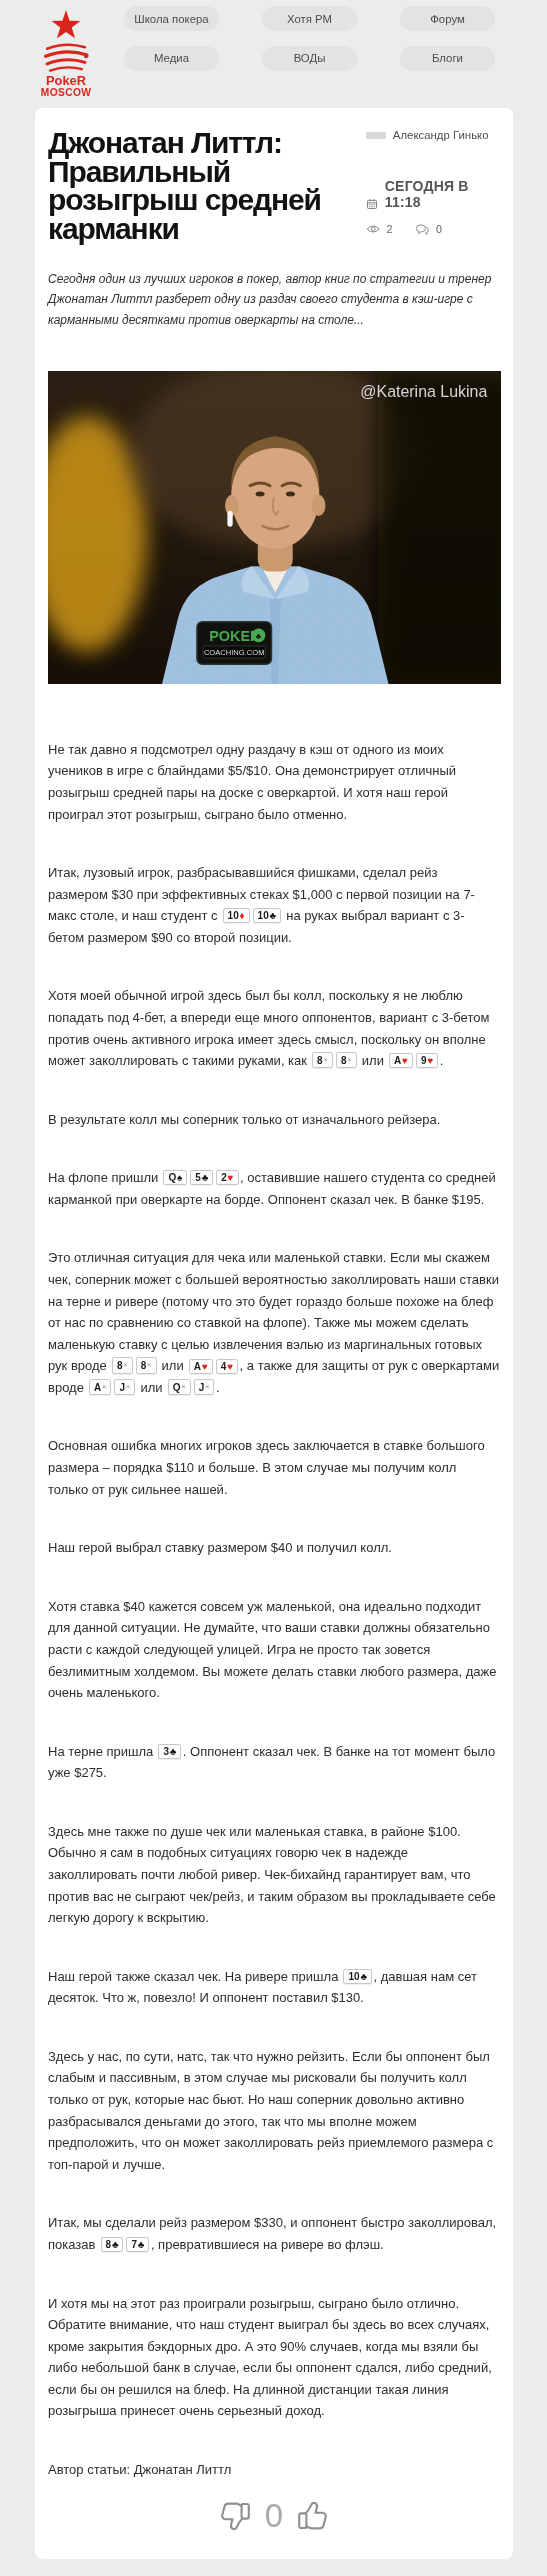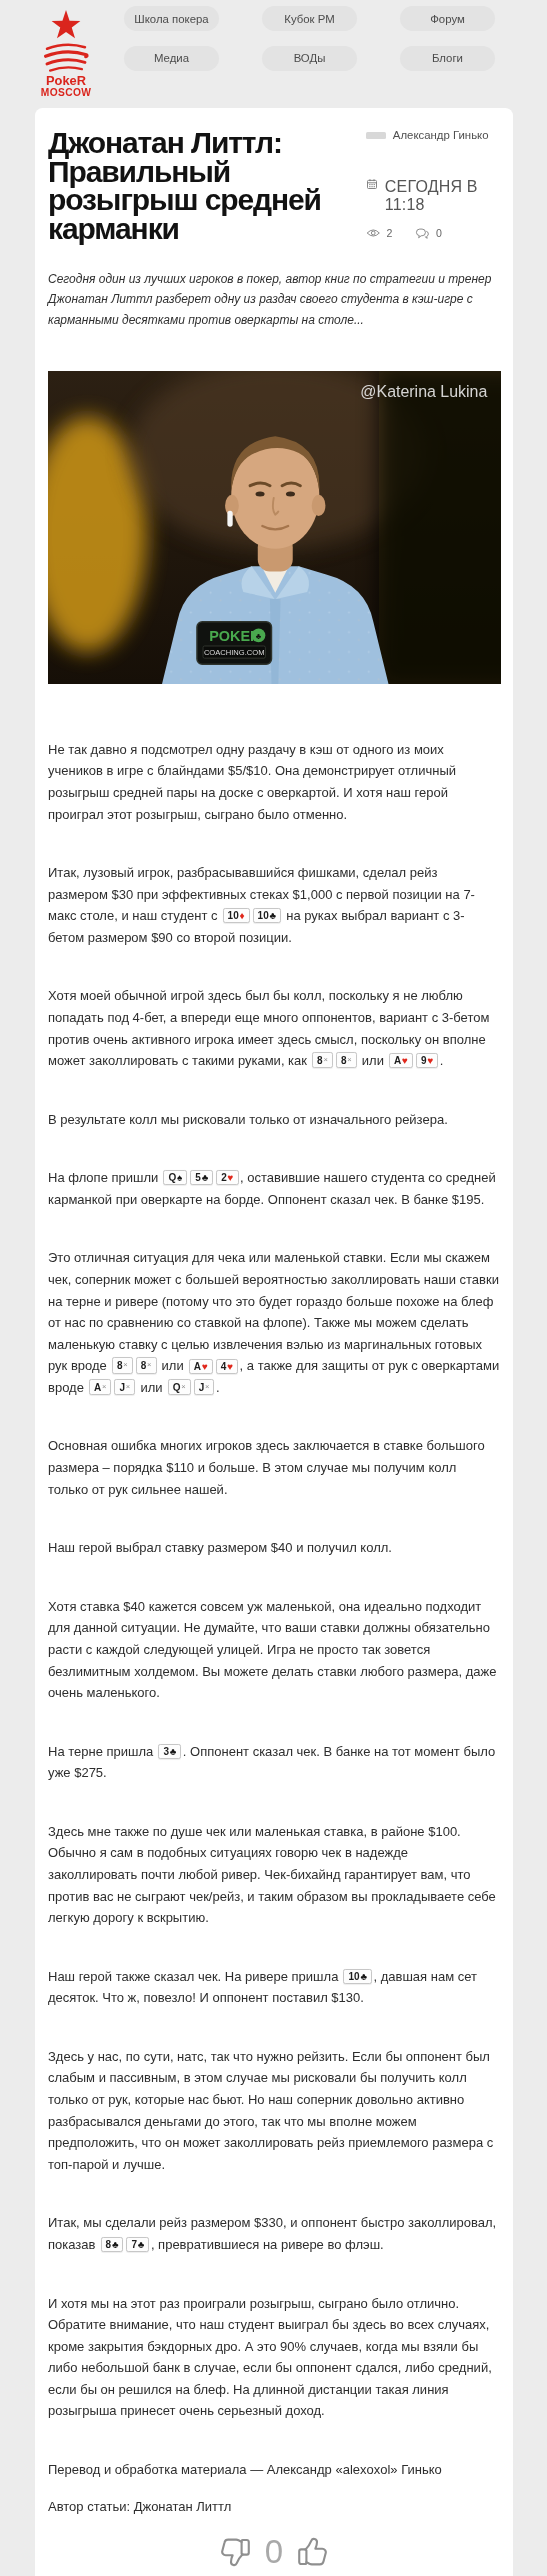--- a/index.html
+++ b/index.html
@@ -34,21 +34,21 @@
   .article-head { display: flex; justify-content: space-between; gap: 14px; }
   .article-title {
     width: 310px; margin: 3px 0 20px;
     font-size: 30px; line-height: 0.95; letter-spacing: -1.1px;
     font-weight: 700; color: #121212;
   }
   .meta { width: 134px; padding-top: 3px; flex: none; }
   .meta-author { display: flex; align-items: center; gap: 6.8px; text-align: center; }
   .avatar-ph { width: 20px; height: 6.8px; background: #d8d8d8; border-radius: 1.5px; flex: none; }
   .author-name { font-size: 11.4px; color: #4f4f4f; }
-  .meta-date { display: flex; align-items: flex-start; gap: 6.8px; margin-top: 37px; font-size: 16px; color: #555; letter-spacing: 0.2px; }
+  .meta-date { display: flex; align-items: flex-end; gap: 6.8px; margin-top: 37px; font-size: 14px; color: #555; letter-spacing: 0.2px; font-weight: bold; }
   .meta-stats { display: flex; align-items: center; gap: 6px; margin-top: 13px; font-size: 10.6px; color: #666; }
   .meta-stats .stat-gap { width: 10.6px; }
   .icon-svg { flex: none; display: block; }
 
   .lead {
     font-style: italic; font-size: 12px; line-height: 1.68;
     margin: 6px 0 41px; color: #303030; max-width: 456px;
   }
 
   
@@ -92,21 +92,21 @@
           <path d="M6 66 Q33 55.5 60 64 q2 1.5 -1 2.5" stroke-width="4.2"></path>
           <path d="M8 76 Q33 66.5 58 74" stroke-width="4"></path>
           <path d="M12 85 Q33 77.5 54 83" stroke-width="3"></path>
         </g>
         <text x="33" y="104" text-anchor="middle" font-size="17" font-weight="bold" fill="#da251d">PokeR</text>
         <text x="33" y="119" text-anchor="middle" font-size="13.5" font-weight="bold" fill="#da251d" letter-spacing="0.5">MOSCOW</text>
       </svg>
     </div>
     <nav class="nav-grid">
       <button class="nav-pill">Школа покера</button>
-      <button class="nav-pill">Кубок РМ</button>
+      <button class="nav-pill">Хотя РМ</button>
       <button class="nav-pill">Форум</button>
       <button class="nav-pill">Медиа</button>
       <button class="nav-pill">ВОДы</button>
       <button class="nav-pill">Блоги</button>
     </nav>
   </header>
 
   <main class="article-card">
 
     <div class="article-head">
@@ -198,33 +198,32 @@
           <text x="245" y="374" font-size="10" fill="#dddddd" text-anchor="middle">COACHING.COM</text>
         </g>
         <text x="578" y="34" font-size="21" fill="#e9e9e9" opacity="0.9" text-anchor="end">@Katerina Lukina</text>
       </svg>
     </figure>
 
     <div class="article-body">
         <p>Не так давно я подсмотрел одну раздачу в кэш от одного из моих учеников в игре с блайндами $5/$10. Она демонстрирует отличный розыгрыш средней пары на доске с оверкартой. И хотя наш герой проиграл этот розыгрыш, сыграно было отменно.</p>
         <p>Итак, лузовый игрок, разбрасывавшийся фишками, сделал рейз размером $30 при эффективных стеках $1,000 с первой позиции на 7-макс столе, и наш студент с <span class="card-chip"><span class="rank">10</span><span class="suit red">♦</span></span><span class="card-chip"><span class="rank">10</span><span class="suit black">♣</span></span> на руках выбрал вариант с 3-бетом размером $90 со второй позиции.</p>
         <p>Хотя моей обычной игрой здесь был бы колл, поскольку я не люблю попадать под 4-бет, а впереди еще много оппонентов, вариант с 3-бетом против очень активного игрока имеет здесь смысл, поскольку он вполне может заколлировать с такими руками, как <span class="card-chip"><span class="rank">8</span><span class="suit unknown">×</span></span><span class="card-chip"><span class="rank">8</span><span class="suit unknown">×</span></span> или <span class="card-chip"><span class="rank">A</span><span class="suit red">♥</span></span><span class="card-chip"><span class="rank">9</span><span class="suit red">♥</span></span>.</p>
-        <p>В результате колл мы рисковали только от изначального рейзера.</p>
+        <p>В результате колл мы соперник только от изначального рейзера.</p>
         <p>На флопе пришли <span class="card-chip"><span class="rank">Q</span><span class="suit black">♠</span></span><span class="card-chip"><span class="rank">5</span><span class="suit black">♣</span></span><span class="card-chip"><span class="rank">2</span><span class="suit red">♥</span></span>, оставившие нашего студента со средней карманкой при оверкарте на борде. Оппонент сказал чек. В банке $195.</p>
         <p>Это отличная ситуация для чека или маленькой ставки. Если мы скажем чек, соперник может с большей вероятностью заколлировать наши ставки на терне и ривере (потому что это будет гораздо больше похоже на блеф от нас по сравнению со ставкой на флопе). Также мы можем сделать маленькую ставку с целью извлечения вэлью из маргинальных готовых рук вроде <span class="card-chip"><span class="rank">8</span><span class="suit unknown">×</span></span><span class="card-chip"><span class="rank">8</span><span class="suit unknown">×</span></span> или <span class="card-chip"><span class="rank">A</span><span class="suit red">♥</span></span><span class="card-chip"><span class="rank">4</span><span class="suit red">♥</span></span>, а также для защиты от рук с оверкартами вроде <span class="card-chip"><span class="rank">A</span><span class="suit unknown">×</span></span><span class="card-chip"><span class="rank">J</span><span class="suit unknown">×</span></span> или <span class="card-chip"><span class="rank">Q</span><span class="suit unknown">×</span></span><span class="card-chip"><span class="rank">J</span><span class="suit unknown">×</span></span>.</p>
         <p>Основная ошибка многих игроков здесь заключается в ставке большого размера – порядка $110 и больше. В этом случае мы получим колл только от рук сильнее нашей.</p>
         <p>Наш герой выбрал ставку размером $40 и получил колл.</p>
         <p>Хотя ставка $40 кажется совсем уж маленькой, она идеально подходит для данной ситуации. Не думайте, что ваши ставки должны обязательно расти с каждой следующей улицей. Игра не просто так зовется безлимитным холдемом. Вы можете делать ставки любого размера, даже очень маленького.</p>
         <p>На терне пришла <span class="card-chip"><span class="rank">3</span><span class="suit black">♣</span></span>. Оппонент сказал чек. В банке на тот момент было уже $275.</p>
         <p>Здесь мне также по душе чек или маленькая ставка, в районе $100. Обычно я сам в подобных ситуациях говорю чек в надежде заколлировать почти любой ривер. Чек-бихайнд гарантирует вам, что против вас не сыграют чек/рейз, и таким образом вы прокладываете себе легкую дорогу к вскрытию.</p>
         <p>Наш герой также сказал чек. На ривере пришла <span class="card-chip"><span class="rank">10</span><span class="suit black">♣</span></span>, давшая нам сет десяток. Что ж, повезло! И оппонент поставил $130.</p>
         <p>Здесь у нас, по сути, натс, так что нужно рейзить. Если бы оппонент был слабым и пассивным, в этом случае мы рисковали бы получить колл только от рук, которые нас бьют. Но наш соперник довольно активно разбрасывался деньгами до этого, так что мы вполне можем предположить, что он может заколлировать рейз приемлемого размера с топ-парой и лучше.</p>
         <p>Итак, мы сделали рейз размером $330, и оппонент быстро заколлировал, показав <span class="card-chip"><span class="rank">8</span><span class="suit black">♣</span></span><span class="card-chip"><span class="rank">7</span><span class="suit black">♣</span></span>, превратившиеся на ривере во флэш.</p>
         <p>И хотя мы на этот раз проиграли розыгрыш, сыграно было отлично. Обратите внимание, что наш студент выиграл бы здесь во всех случаях, кроме закрытия бэкдорных дро. А это 90% случаев, когда мы взяли бы либо небольшой банк в случае, если бы оппонент сдался, либо средний, если бы он решился на блеф. На длинной дистанции такая линия розыгрыша принесет очень серьезный доход.</p>
-        <p class="outro-line outro-first">Перевод и обработка материала — Александр «alexoxol» Гинько</p>
         <p class="outro-line">Автор статьи: Джонатан Литтл</p>
       </div>
 
     <div class="vote">
       <div class="vote-row">
         <button class="thumb-btn" aria-label="dislike">
           <svg width="40" height="40" viewBox="0 0 34 34">
             <g transform="rotate(180 17 17)" stroke="#8f8f8f" stroke-width="1.8" fill="none" stroke-linecap="round" stroke-linejoin="round">
               <path d="M5.2 14.8 h3.6 a0.9 0.9 0 0 1 0.9 0.9 v10.6 a0.9 0.9 0 0 1 -0.9 0.9 H5.2 a1.6 1.6 0 0 1 -1.6 -1.6 v-9.2 a1.6 1.6 0 0 1 1.6 -1.6 z"></path>
               <path d="M9.7 25.6 l2.6 1.4 c0.6 0.3 1.3 0.5 2 0.5 h6.8 c1.5 0 2.8 -1 3.1 -2.4 l1.9 -7.2 c0.5 -1.9 -1 -3.7 -2.9 -3.7 h-5.9 c0 0 1.4 -2.9 1.4 -5.6 c0 -2.8 -3.7 -3.8 -4.8 -1.2 c-0.9 2.1 -2.2 5 -4.4 6.9 l-0.8 0.7"></path>

